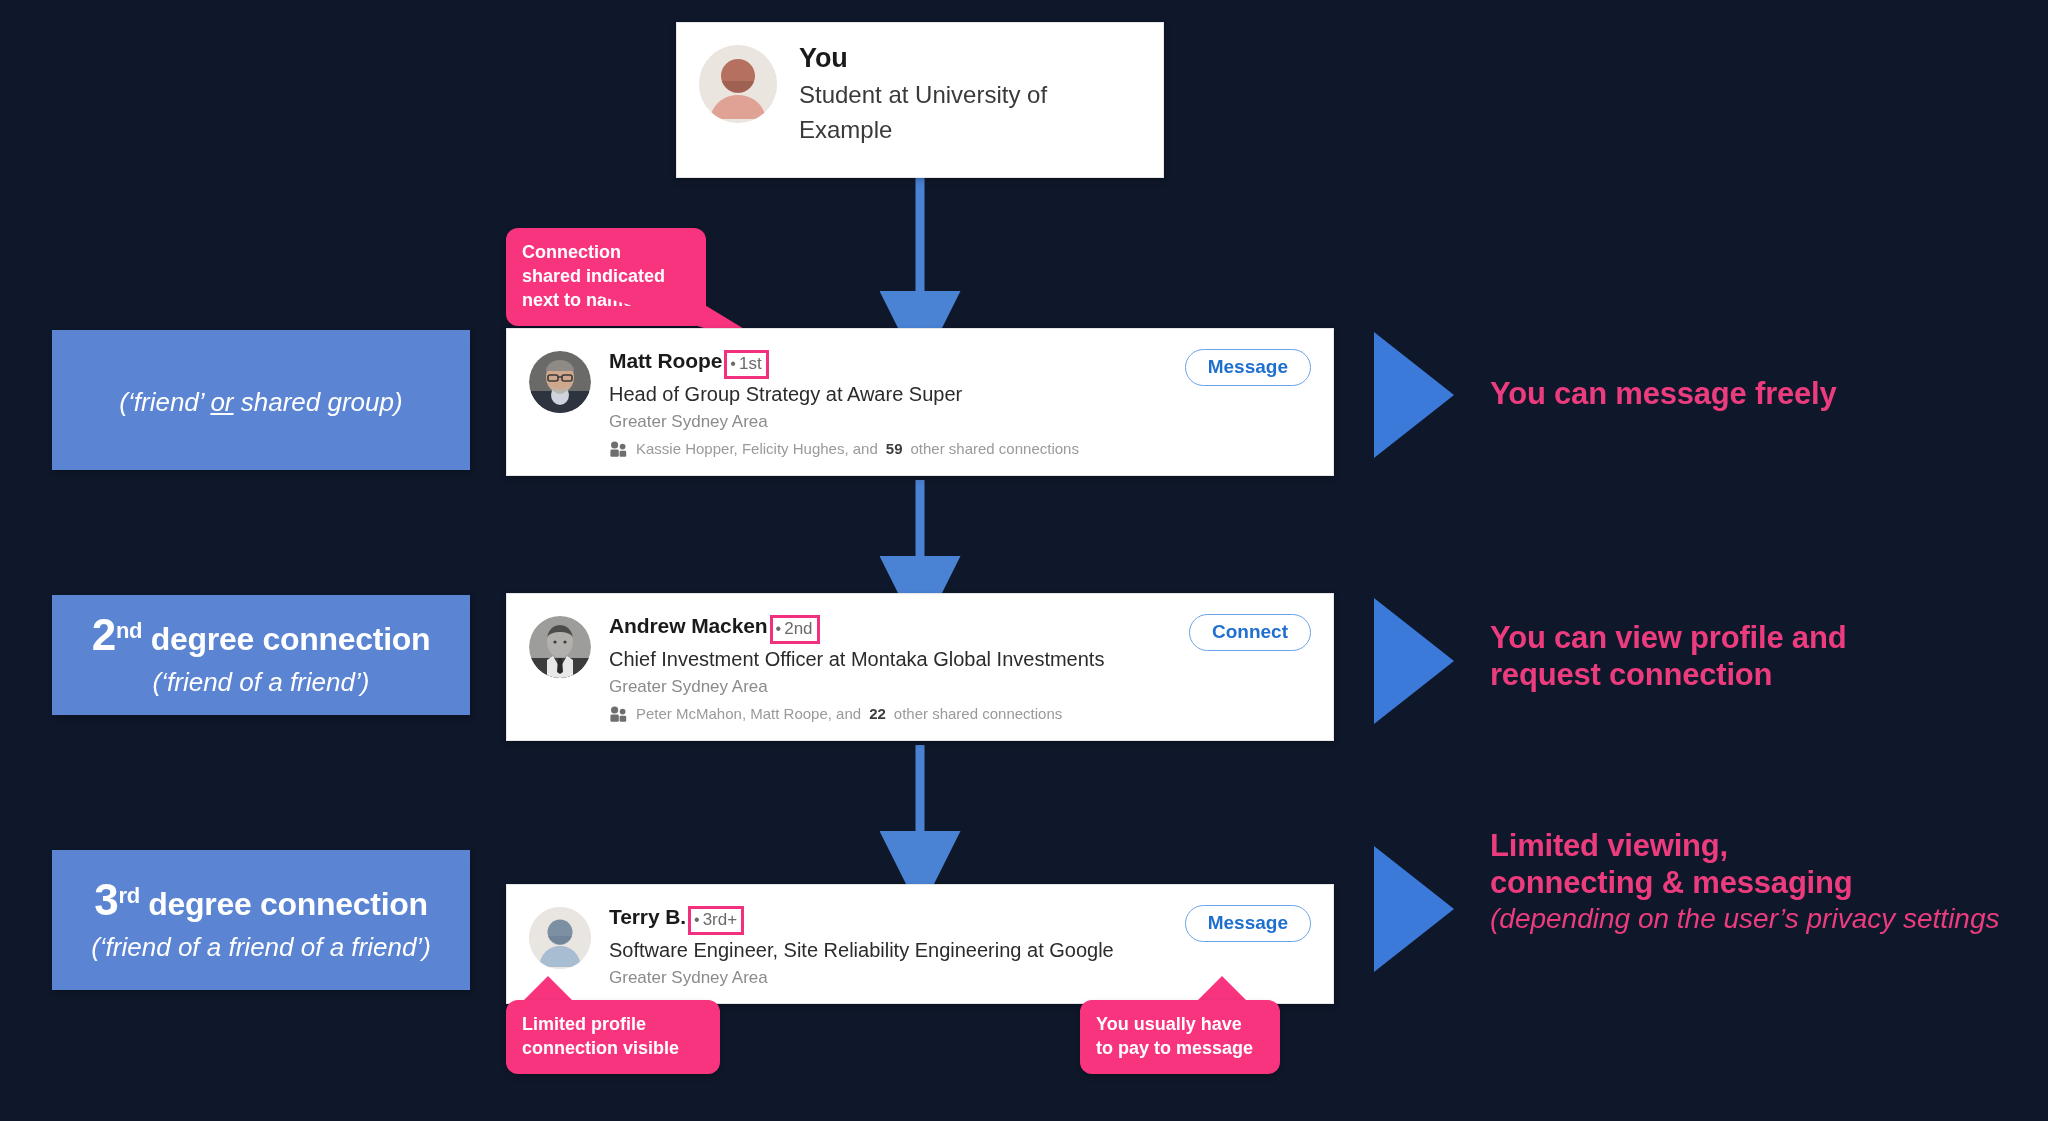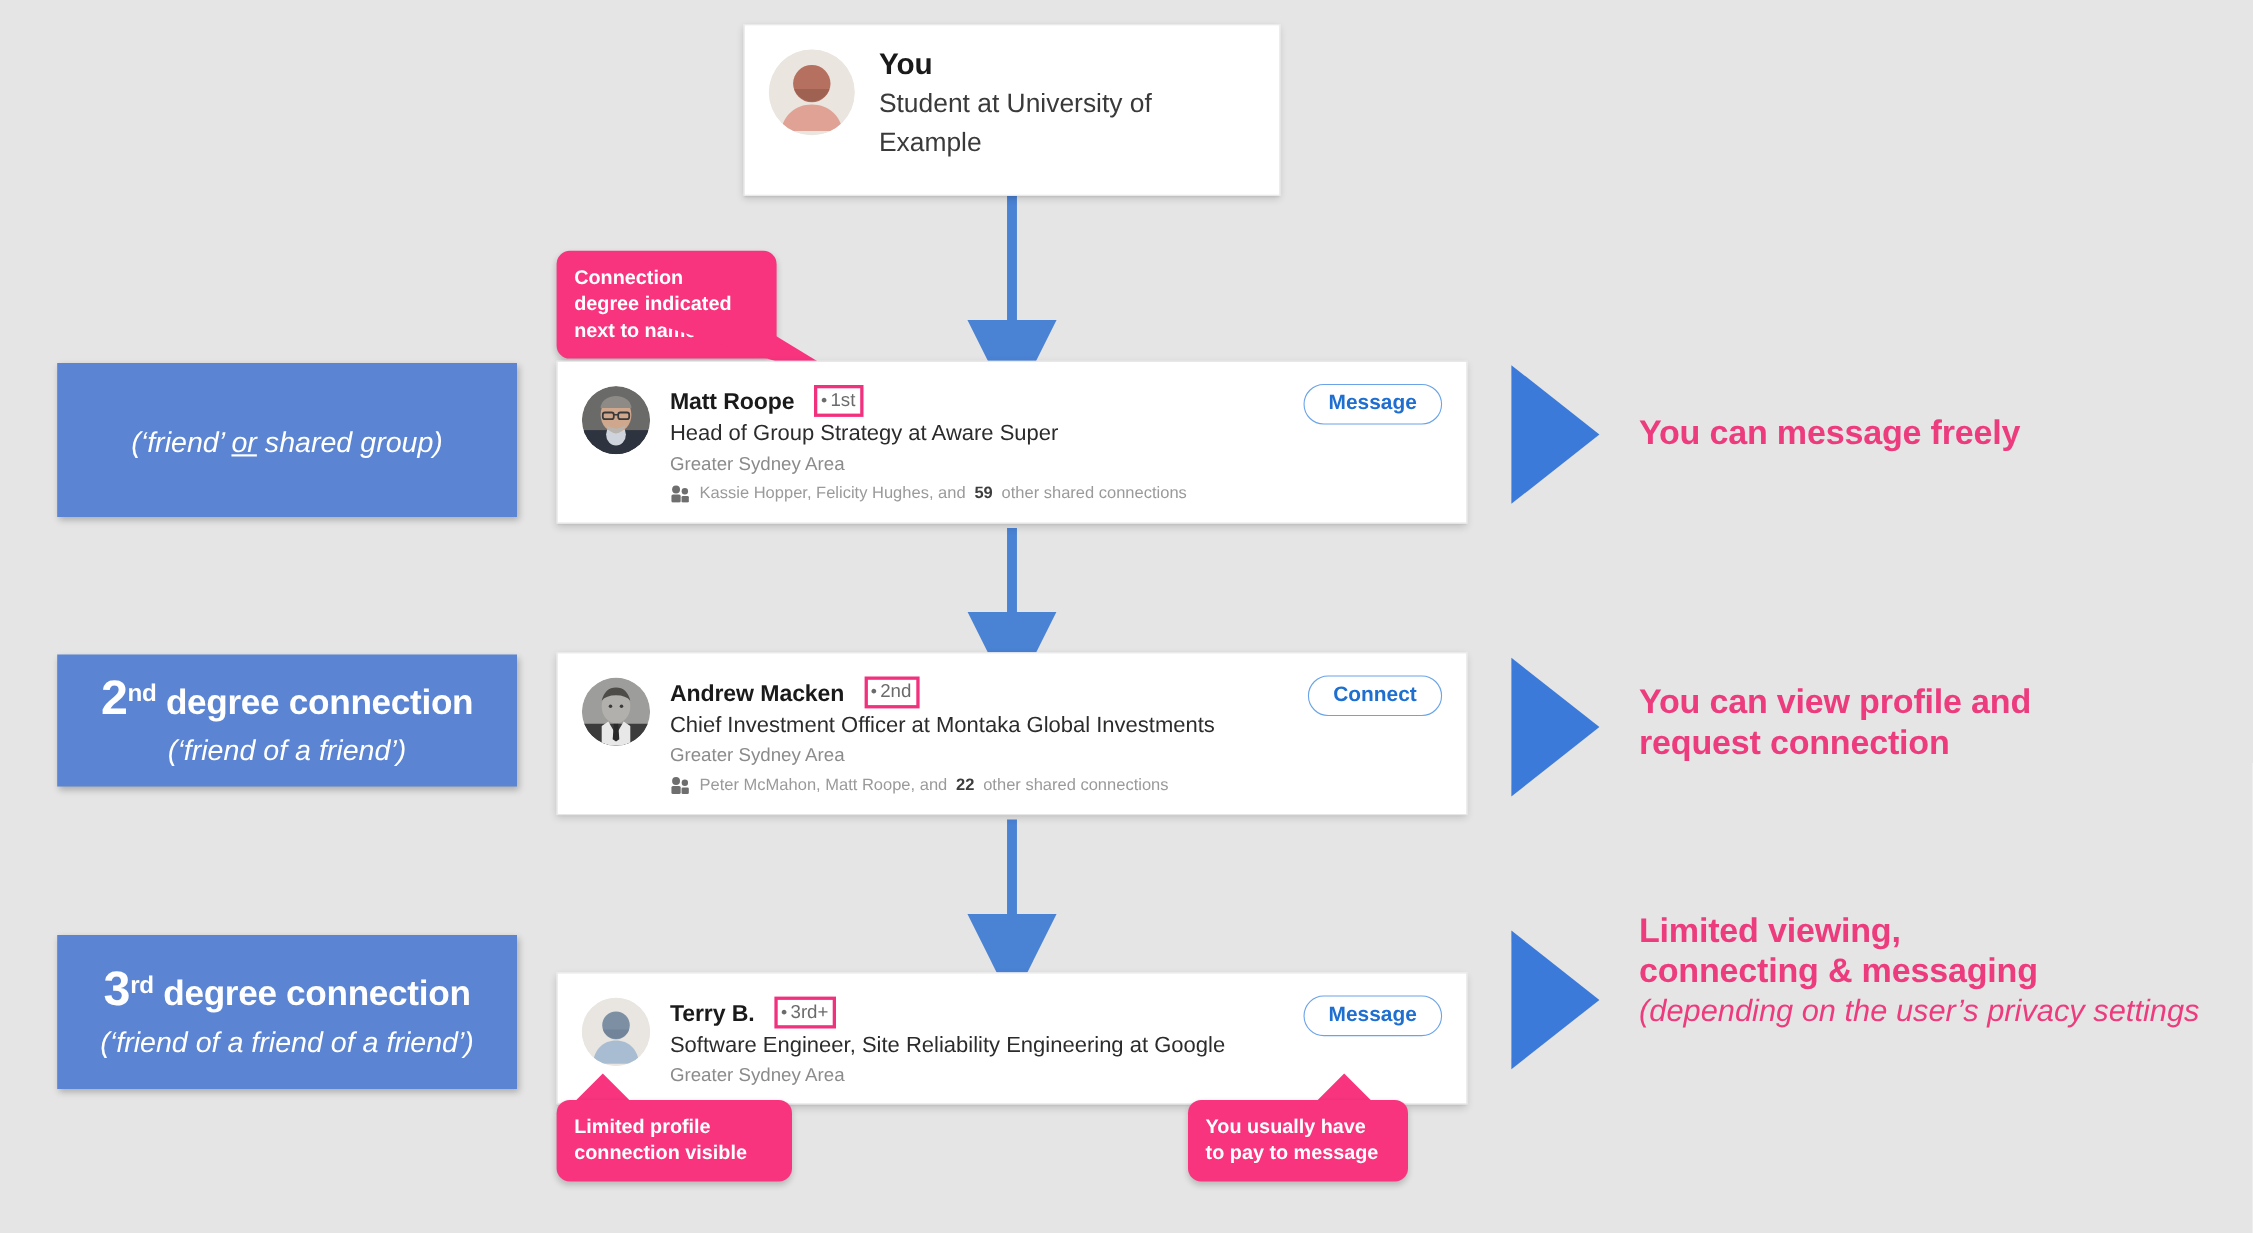--- a/index.html
+++ b/index.html
@@ -7,21 +7,21 @@
     width: 2048px;
     height: 1121px;
     background: #ffffff;
     font-family: "Liberation Sans", sans-serif;
     overflow: hidden;
   }
   #stage {
     position: relative;
     width: 2048px;
     height: 1121px;
-    background: #e5e5e5;
+    background: #0f172a;
   }
 
   
   .profile-card {
     position: absolute;
     background: #ffffff;
     border: 1px solid #e6e6e6;
     box-shadow: 0 3px 7px rgba(0,0,0,0.16), 0 1px 2px rgba(0,0,0,0.10);
     display: flex;
     align-items: flex-start;
@@ -39,22 +39,22 @@
     flex: 0 0 62px;
     margin-right: 18px;
     margin-top: 4px;
     overflow: hidden;
     position: relative;
     background: #e9e5e0;
   }
   .card-text { flex: 1 1 auto; min-width: 0; padding-top: 2px; }
   .name-row {
     display: flex;
-    align-items: flex-end;
-    gap: 16px;
+    align-items: flex-start;
+    gap: 0px;
     margin-bottom: 3px;
   }
   .p-name {
     font-size: 21px;
     font-weight: bold;
     color: #1a1a1a;
     letter-spacing: -0.1px;
     white-space: nowrap;
   }
   .degree-wrap {
@@ -217,21 +217,21 @@
       <div class="card-text" style="padding-top:0;">
         <div class="p-name" style="font-size:27px; margin-bottom:4px;">You</div>
         <div class="p-headline" style="font-size:24px; color:#3a3a3a; line-height:1.4;">Student at University of</div>
         <div class="p-headline" style="font-size:24px; color:#3a3a3a; line-height:1.4;">Example</div>
       </div>
     </div>
   </div>
 
   <div class="callout" style="left:506px; top:228px; width:200px;">
     <div class="cl-line">Connection</div>
-    <div class="cl-line">degree indicated</div>
+    <div class="cl-line">shared indicated</div>
     <div class="cl-line">next to name</div>
   </div>
   <svg class="overlay" viewBox="0 0 2048 1121">
     <path d="M600 296 L690 296 L782 352 Z" fill="#f8347f"></path>
   </svg>
 
   <div class="profile-card" style="left:506px; top:328px; width:828px; height:148px;">
     <div class="card-inner">
       <div class="avatar">
         <svg viewBox="0 0 62 62" width="62" height="62">

